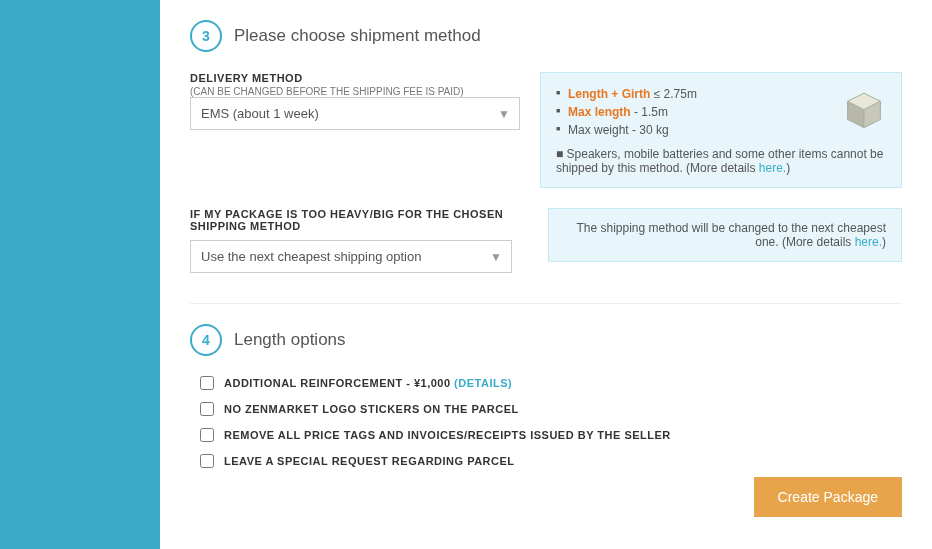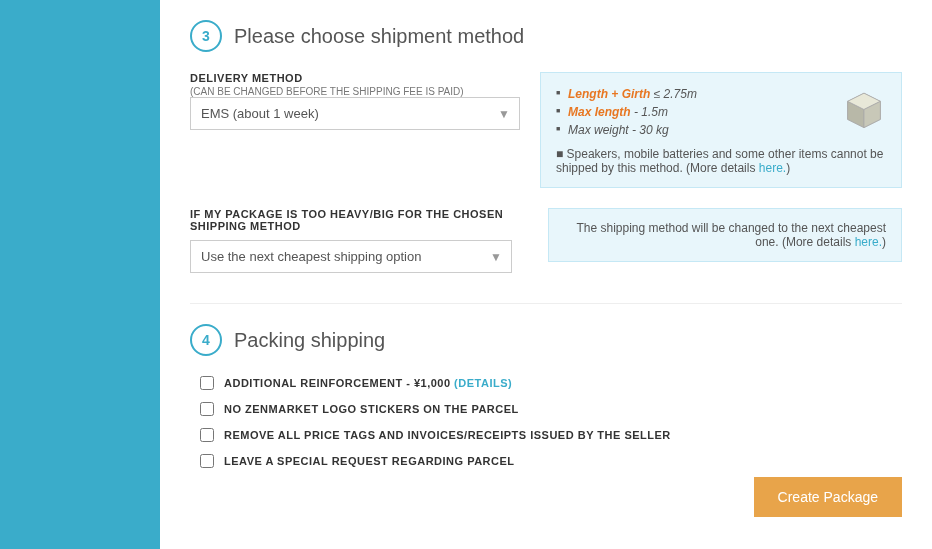--- a/index.html
+++ b/index.html
@@ -43,21 +43,21 @@
       display: flex;
       align-items: center;
       justify-content: center;
       font-size: 14px;
       font-weight: bold;
       flex-shrink: 0;
       margin-right: 12px;
     }
 
     .section-title {
-      font-size: 20px;
+      font-size: 17px;
       font-weight: 300;
       color: #555;
     }
 
     
     .delivery-section {
       display: flex;
       gap: 20px;
       margin-bottom: 20px;
       align-items: flex-start;
@@ -125,21 +125,20 @@
     .info-box ul {
       list-style: none;
       padding: 0;
       margin-bottom: 8px;
     }
 
     .info-box ul li {
       padding: 2px 0;
       padding-left: 12px;
       position: relative;
-      font-style: italic;
     }
 
     .info-box ul li::before {
       content: "■";
       position: absolute;
       left: 0;
       font-size: 7px;
       top: 4px;
       color: #555;
     }
@@ -306,21 +305,21 @@
       </div>
     </div>
 
     <div class="heavy-right">
       <span>The shipping method will be changed to the next cheapest one. (More details <a href="#" class="info-link">here.</a>)</span>
     </div>
   </div>
 
   <div class="section4-header">
     <div class="step-circle">4</div>
-    <h2 class="section-title">Packing shipping</h2>
+    <h2 class="section-title">Length options</h2>
   </div>
 
   <div class="packing-options">
 
     <div class="checkbox-item">
       <input type="checkbox" style="">
       <span class="checkbox-label">
         ADDITIONAL REINFORCEMENT - ¥1,000 <a href="#" class="details-link">(DETAILS)</a>
       </span>
     </div>

